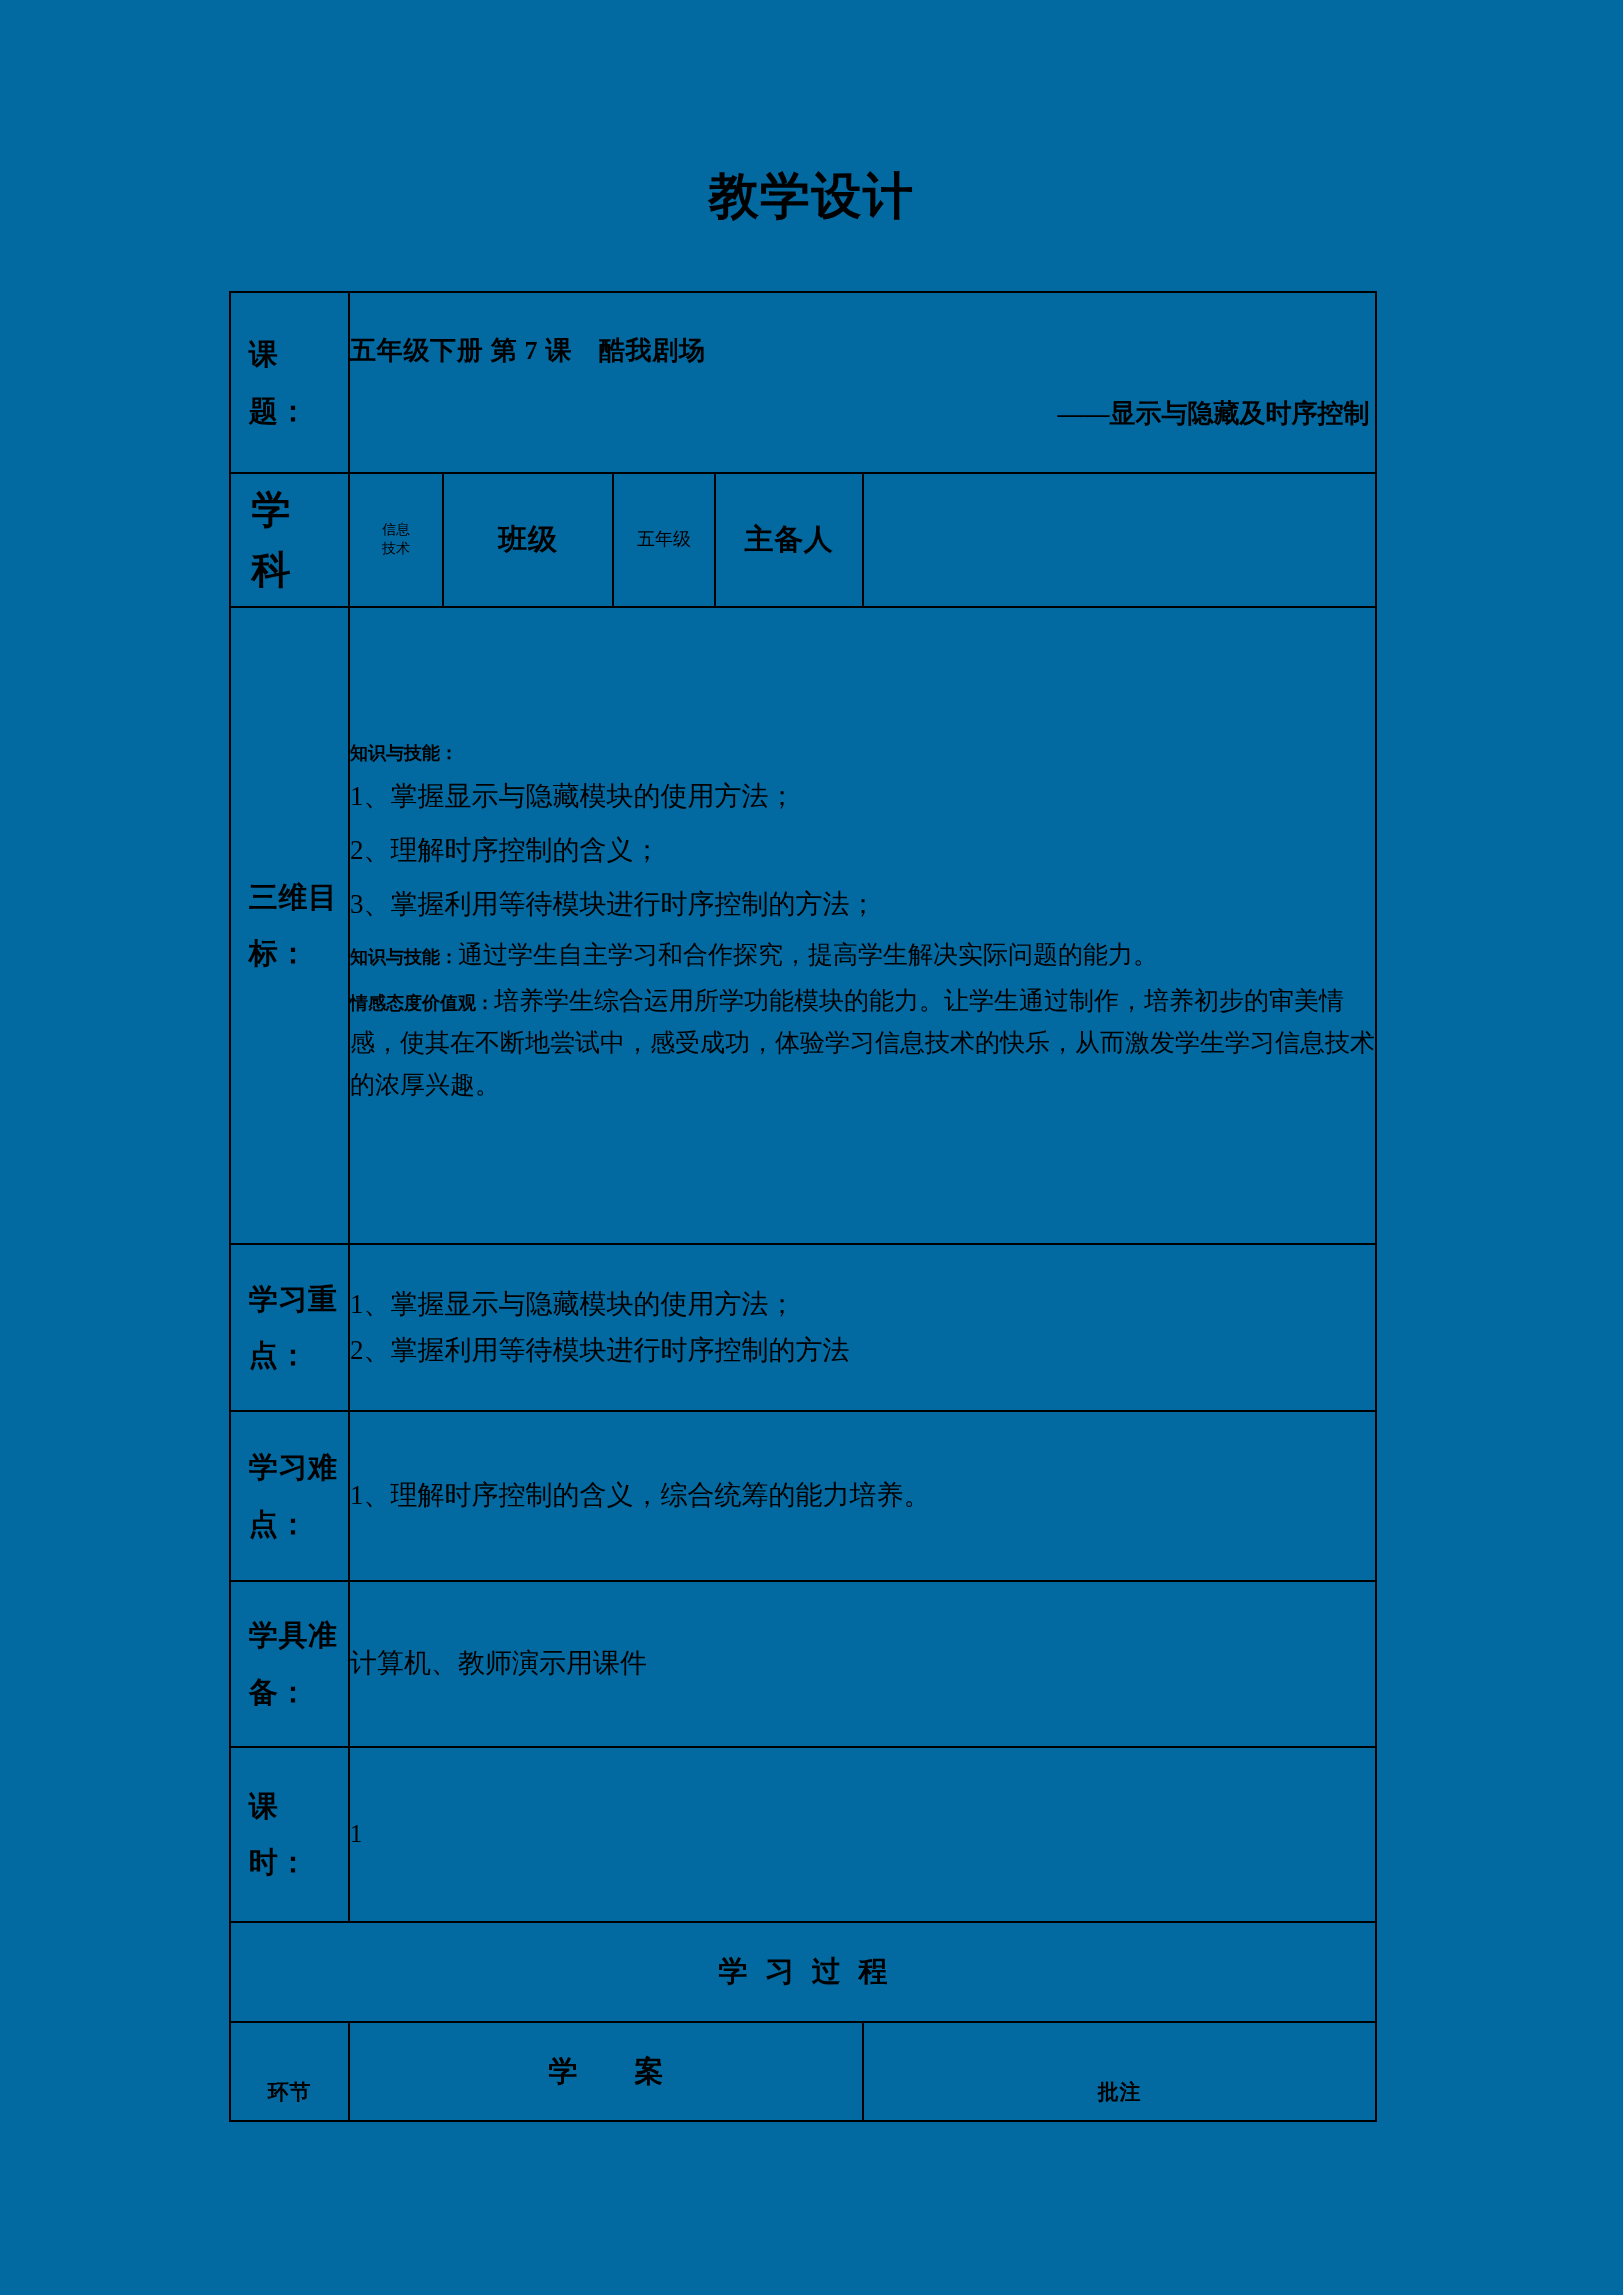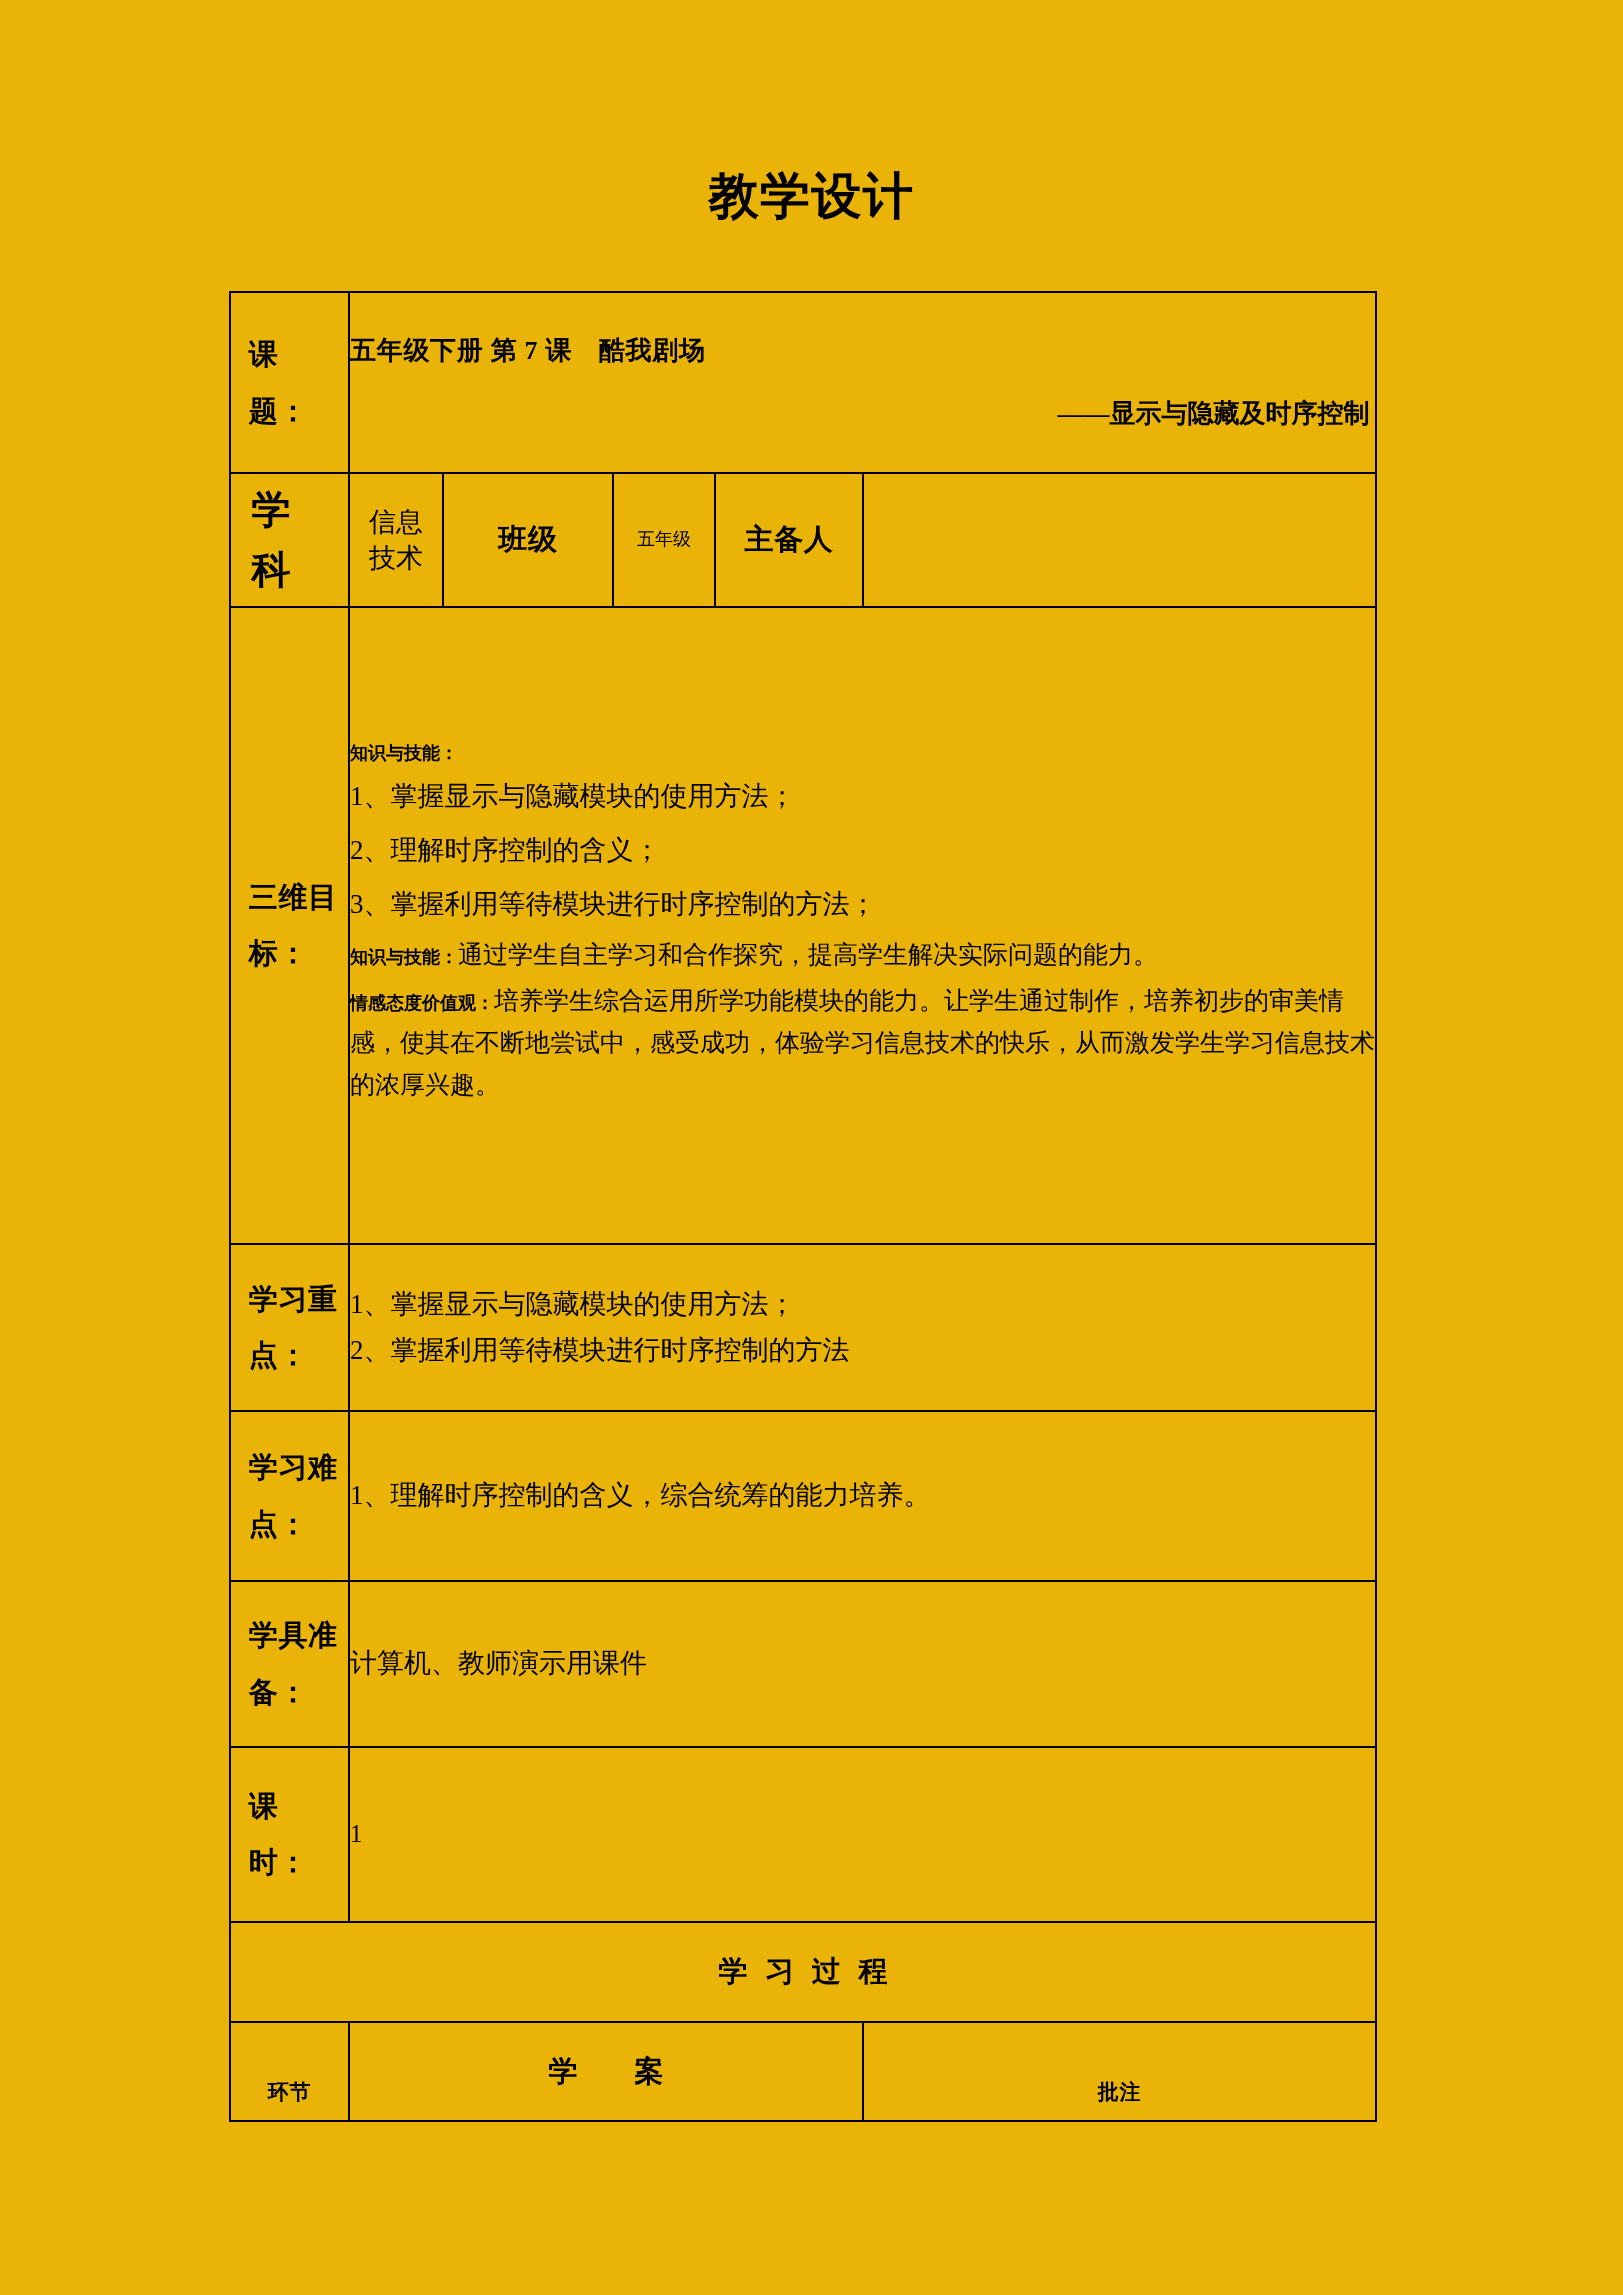--- a/index.html
+++ b/index.html
@@ -14,21 +14,21 @@
     color: #000000;
     position: relative;
     overflow: hidden;
   }
 
   .page {
     position: absolute;
     left: 0; top: 0;
     width: 1623px;
     height: 2295px;
-    background: #eab308;
+    background: #0369a1;
   }
 
   .doc-title {
     position: absolute;
     left: 0;
     top: 169px;
     width: 1623px;
     text-align: center;
     font-size: 50px;
     font-weight: bold;
@@ -83,21 +83,21 @@
   .r1-body .l1 { letter-spacing: 0.7px; }
   .r1-body .l2 {
     text-align: right;
     padding-right: 5.5px;
     margin-top: 23px;
   }
 
   
   .r2 td { height: 87px; }
   .sub-small {
-    font-size: 27px;
+    font-size: 14px;
     line-height: 1.35;
     text-align: center;
   }
   .bold-c {
     font-size: 29px;
     font-weight: bold;
     text-align: center;
     letter-spacing: 0.7px;
   }
   .plain-c {

